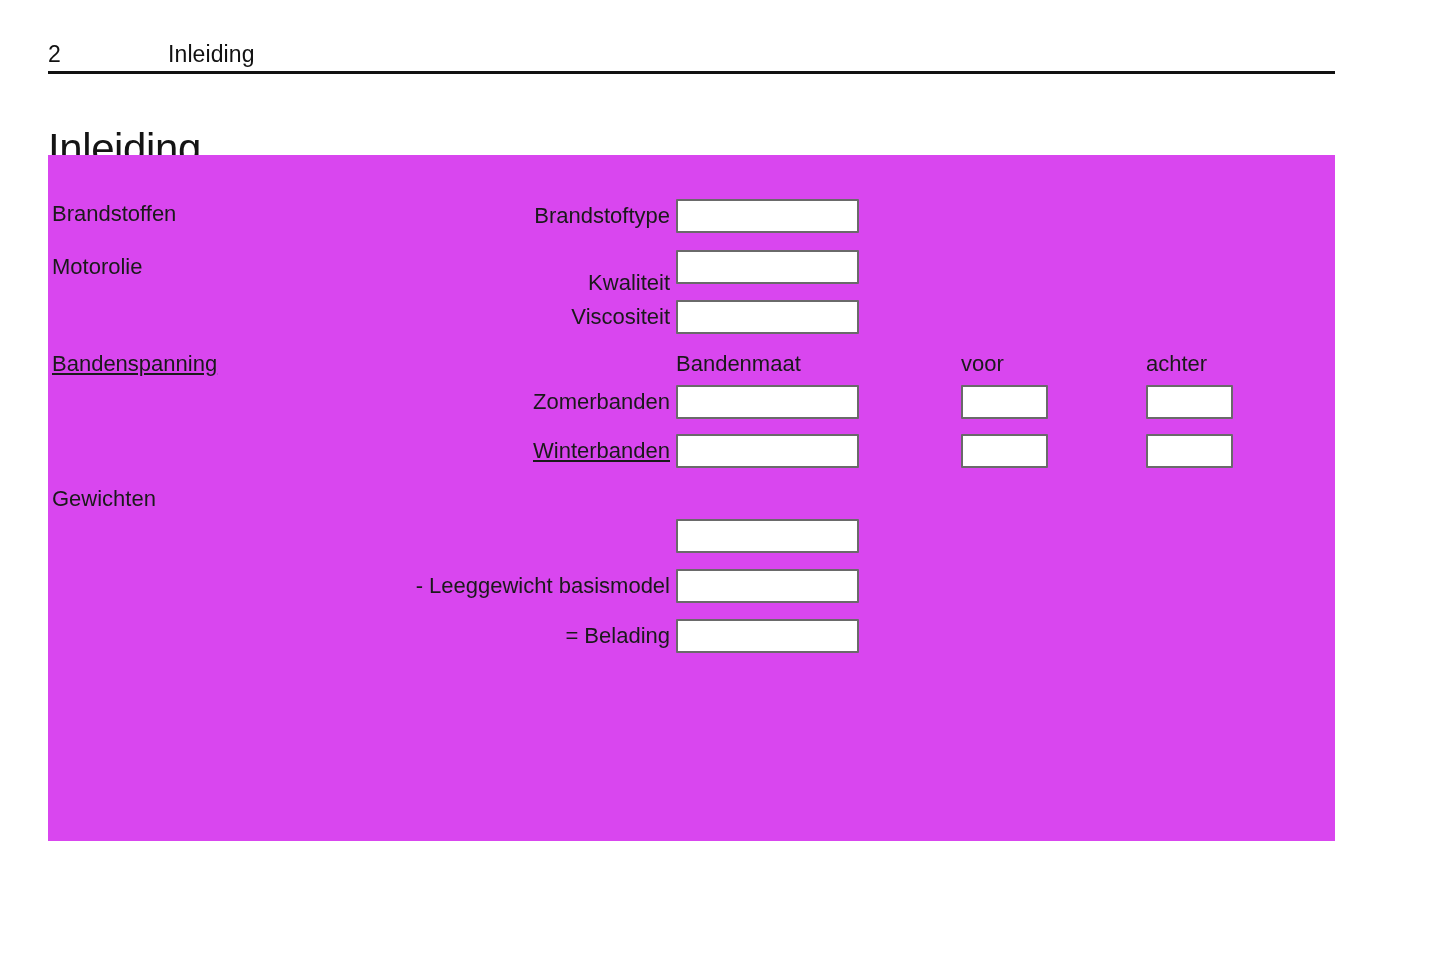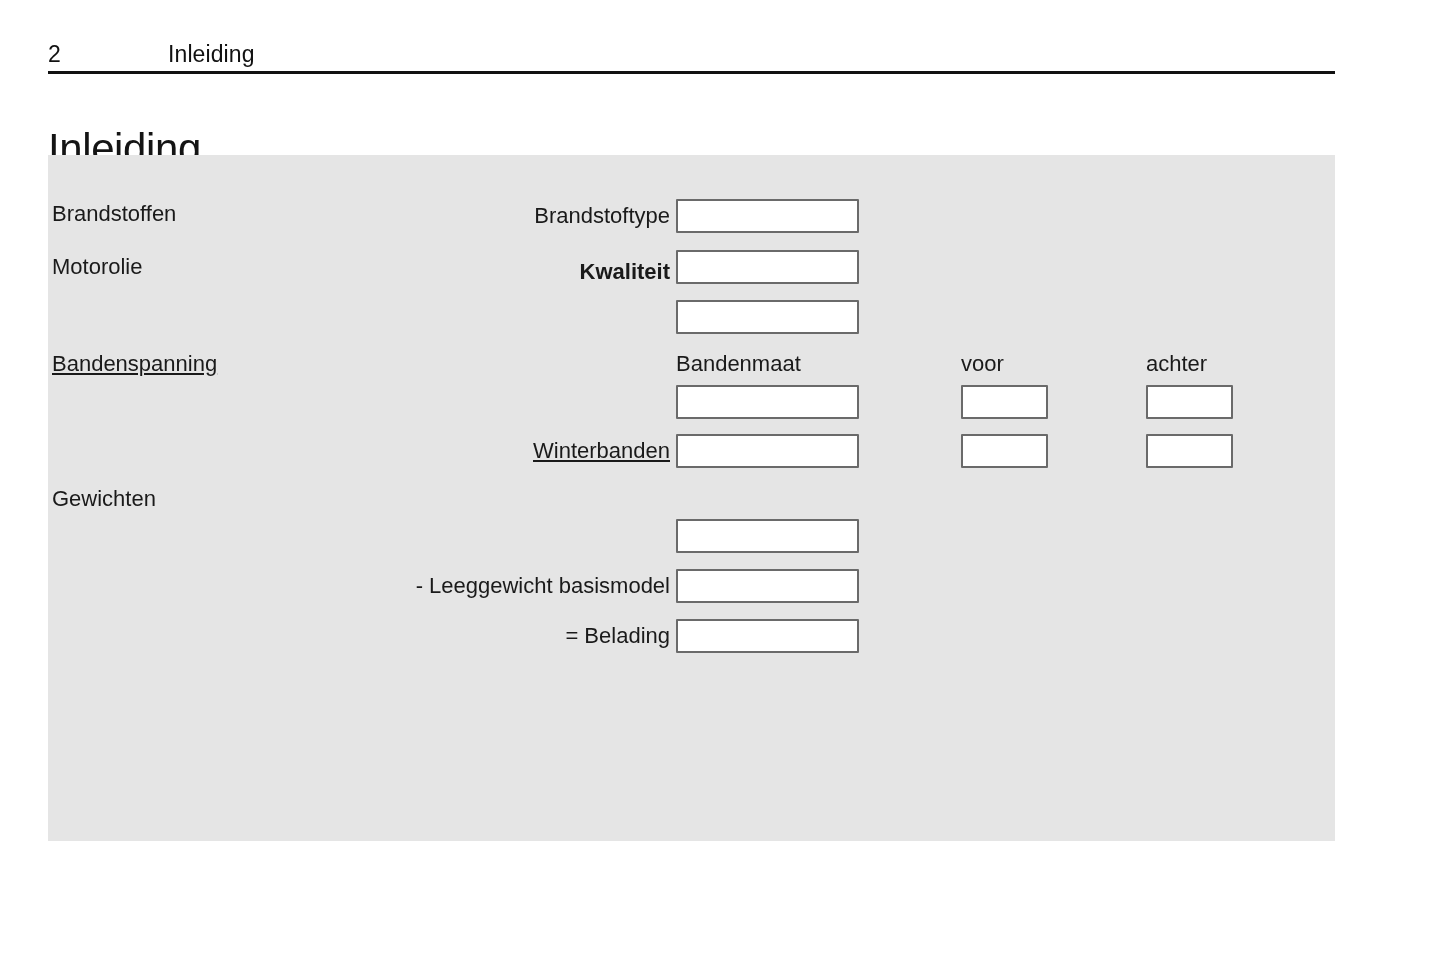--- a/index.html
+++ b/index.html
@@ -66,21 +66,21 @@
     white-space: nowrap;
   }
 
   
   .form-panel {
     position: absolute;
     left: 48px;
     top: 155px;
     width: 1287px;
     height: 686px;
-    background: #e5e5e5;
+    background: #d946ef;
   }
 
   
   .section-label {
     position: absolute;
     font-size: 22px;
     line-height: 26px;
     color: #1a1a1a;
     white-space: nowrap;
   }
@@ -148,29 +148,31 @@
 
   <div class="col-header" style="left:913px; top:196px;">voor</div>
 
   <div class="col-header" style="left:1098px; top:196px;text-align:right;">achter</div>
 
   <div class="field-label" style="left:228px; top:48px; width:394px;">Brandstoftype</div>
   <div class="entry-box wide" style="left:628px; top:44px;">
     <input type="text" placeholder="" style="">
   </div>
 
-  <div class="field-label" style="left:228px; top:104px; width:394px;font-weight:bold;">Kwaliteit</div>
+  <div class="field-label" style="left:228px; top:115px; width:394px;">Kwaliteit</div>
   <div class="entry-box wide" style="left:628px; top:95px;">
     <input type="text" placeholder="" style="">
   </div>
 
+  <div class="field-label" style="left:228px; top:149px; width:394px;">Viscositeit</div>
   <div class="entry-box wide" style="left:628px; top:145px;">
     <input type="text" placeholder="" style="">
   </div>
 
+  <div class="field-label" style="left:228px; top:234px; width:394px;">Zomerbanden</div>
   <div class="entry-box wide" style="left:628px; top:230px;">
     <input type="text" placeholder="" style="">
   </div>
   <div class="entry-box small" style="left:913px; top:230px;">
     <input type="text" placeholder="" style="">
   </div>
   <div class="entry-box small" style="left:1098px; top:230px;">
     <input type="text" placeholder="" style="">
   </div>
 

